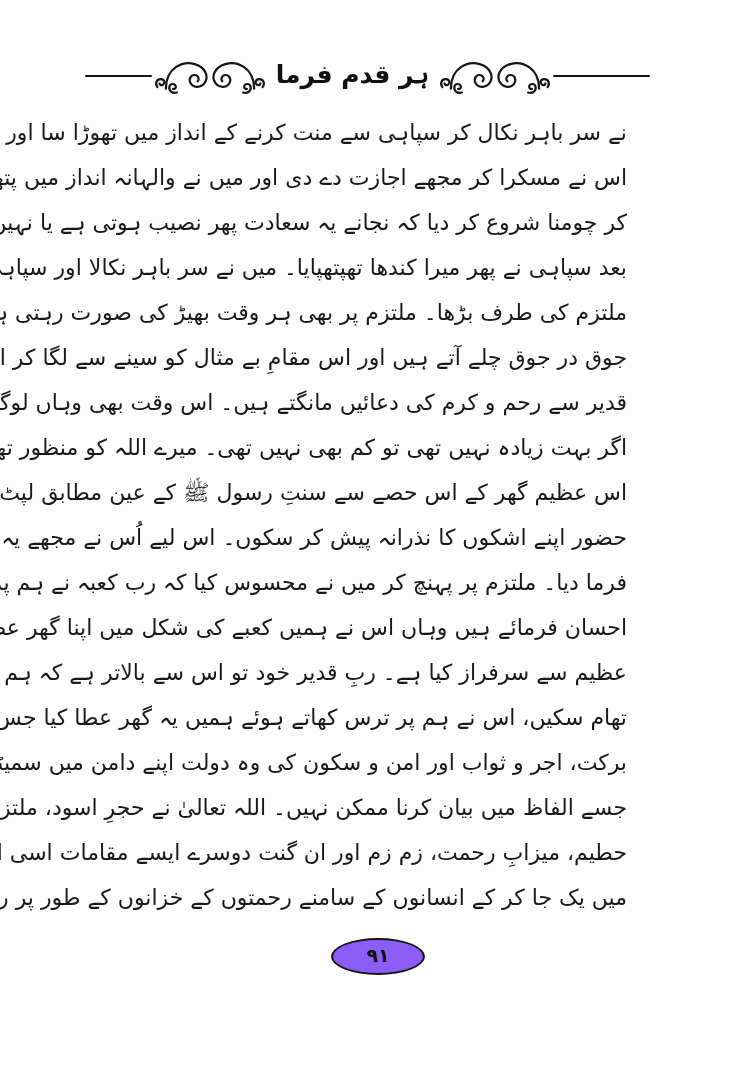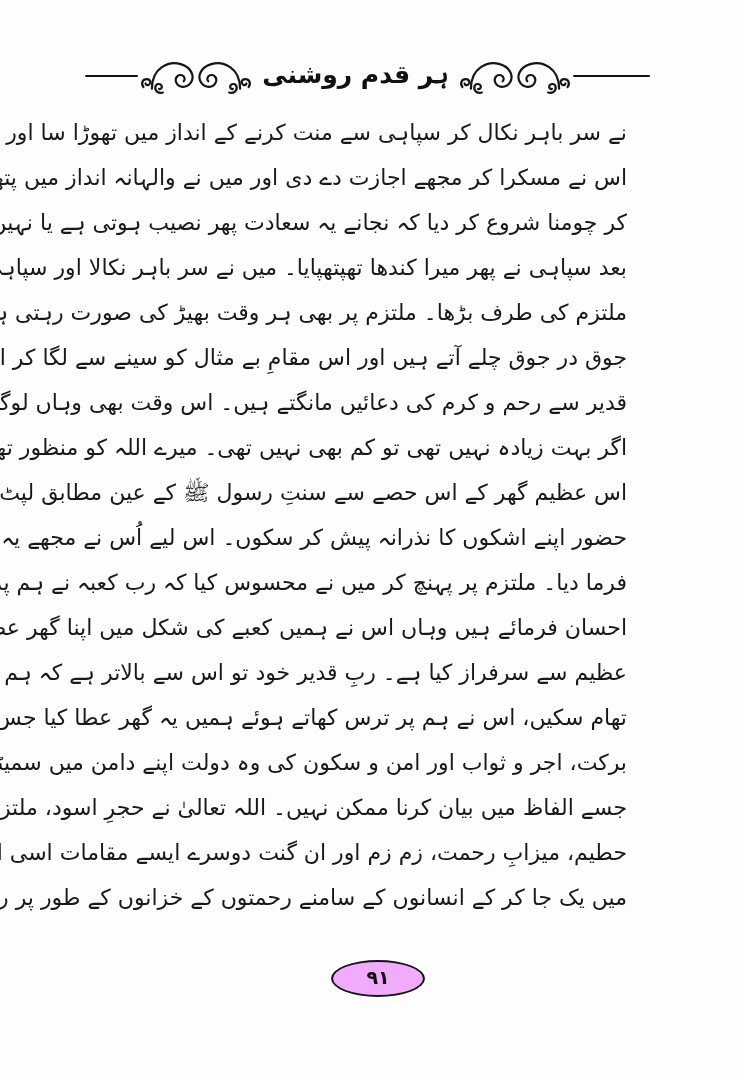--- a/index.html
+++ b/index.html
@@ -42,26 +42,26 @@
     line-height:45px;
     font-size:22px;
     text-align:justify;
     text-align-last:justify;
     white-space:nowrap;
     overflow:visible;
     color:#191919;
   }
   
   .page-number-badge{
-    position:absolute;top:960px;left:331px;
+    position:absolute;top:938px;left:331px;
     width:94px;height:37px;
     border:2.5px solid #141414;
     border-radius:50%;
     display:flex;align-items:center;justify-content:center;
-    background:#f0abfc;
+    background:#8b5cf6;
     box-sizing:border-box;
     text-align:center;
   }
   .page-number{
     font-size:19px;font-weight:bold;color:#111;line-height:1;
     transform:translateY(-1px);
   }
 </style>
 </head>
 <body>
@@ -77,21 +77,21 @@
         <path d="M4,36 C0.8,32 3,26.6 8.2,26.8 C12.4,27 13.4,31.2 10.8,33.2 C9.1,34.5 6.8,33.7 6.5,31.8"></path>
         <path d="M27,42.5 C21.5,44 17,40.2 18.2,35.4 C19.2,31.8 24,31.4 25.5,34.6 C26.5,36.8 24.6,39 22.5,38.2"></path>
       </g>
       <g transform="translate(132,0) scale(-1,1)" fill="none" stroke="#151515" stroke-width="2.6" stroke-linecap="round">
         <path d="M14,38 C14,13 34,5 48,9 C61,12.8 65,24 59.5,31.5 C55,37.5 45.5,37 42.8,30.8 C40.5,25.5 44.5,20.5 49.5,22.2 C52.6,23.3 53.6,27 51.5,29.2"></path>
         <path d="M4,36 C0.8,32 3,26.6 8.2,26.8 C12.4,27 13.4,31.2 10.8,33.2 C9.1,34.5 6.8,33.7 6.5,31.8"></path>
         <path d="M27,42.5 C21.5,44 17,40.2 18.2,35.4 C19.2,31.8 24,31.4 25.5,34.6 C26.5,36.8 24.6,39 22.5,38.2"></path>
       </g>
     </svg>
 
-    <div class="header-title">ہر قدم روشنی</div>
+    <div class="header-title">ہر قدم فرما</div>
 
     <svg class="ornament flip" width="112" height="40" viewBox="0 0 132 46">
       <g fill="none" stroke="#151515" stroke-width="2.6" stroke-linecap="round">
         <path d="M14,38 C14,13 34,5 48,9 C61,12.8 65,24 59.5,31.5 C55,37.5 45.5,37 42.8,30.8 C40.5,25.5 44.5,20.5 49.5,22.2 C52.6,23.3 53.6,27 51.5,29.2"></path>
         <path d="M4,36 C0.8,32 3,26.6 8.2,26.8 C12.4,27 13.4,31.2 10.8,33.2 C9.1,34.5 6.8,33.7 6.5,31.8"></path>
         <path d="M27,42.5 C21.5,44 17,40.2 18.2,35.4 C19.2,31.8 24,31.4 25.5,34.6 C26.5,36.8 24.6,39 22.5,38.2"></path>
       </g>
       <g transform="translate(132,0) scale(-1,1)" fill="none" stroke="#151515" stroke-width="2.6" stroke-linecap="round">
         <path d="M14,38 C14,13 34,5 48,9 C61,12.8 65,24 59.5,31.5 C55,37.5 45.5,37 42.8,30.8 C40.5,25.5 44.5,20.5 49.5,22.2 C52.6,23.3 53.6,27 51.5,29.2"></path>
         <path d="M4,36 C0.8,32 3,26.6 8.2,26.8 C12.4,27 13.4,31.2 10.8,33.2 C9.1,34.5 6.8,33.7 6.5,31.8"></path>

